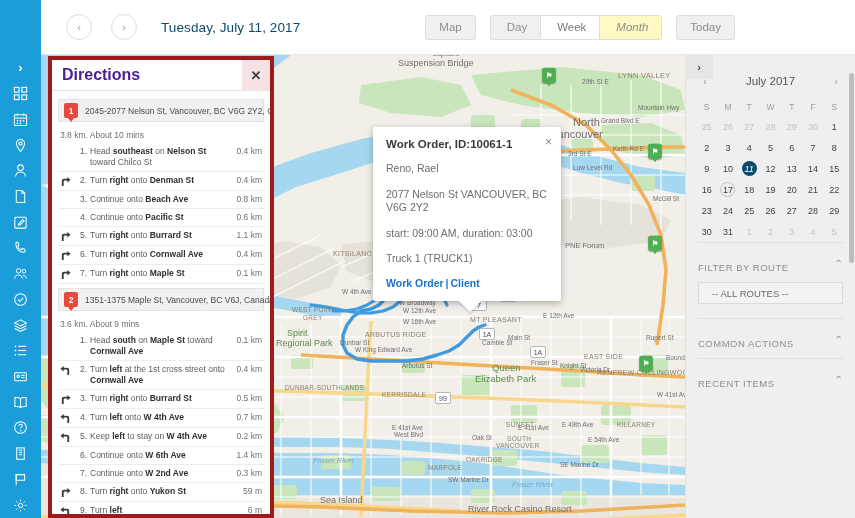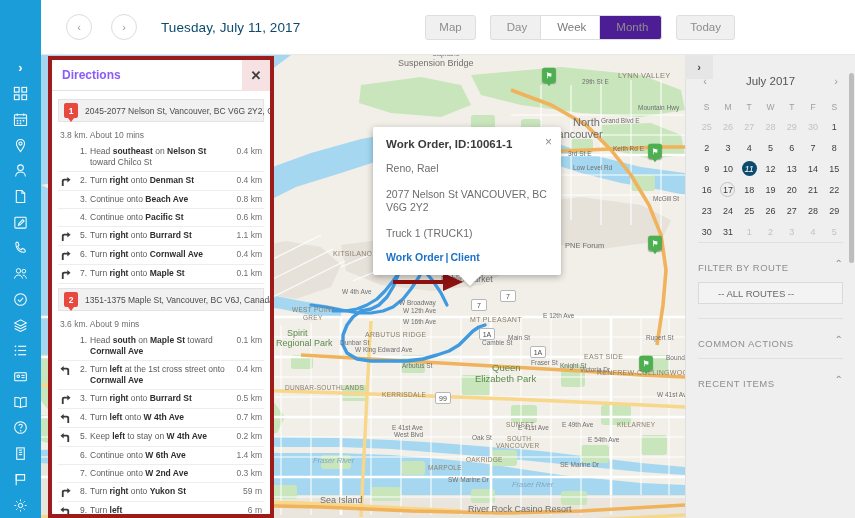--- a/index.html
+++ b/index.html
@@ -117,21 +117,21 @@
     background: #ffffff;
     border: 4px solid #9e1b1b;
     z-index: 25;
     display: flex; flex-direction: column;
   }
   #dir-header {
     height: 31px; display: flex; align-items: center;
     border-bottom: 1px solid #e3e3e3;
     flex: 0 0 auto;
   }
-  #dir-title { font-size: 12px; font-weight: bold; color: #8b5cf6; padding-left: 10px; }
+  #dir-title { font-size: 16px; font-weight: bold; color: #4c1d95; padding-left: 10px; }
   #dir-close {
     margin-left: auto; width: 28px; height: 31px; background: #f6e2e2;
     display:flex; align-items:center; justify-content:center;
     color: #3c3c3c; font-size: 13px; font-weight: bold;
   }
   #dir-scroll { flex: 1 1 auto; overflow: hidden; padding: 4px 6px 0 6px; }
 
   .wp-row {
     background: #f1f1f1; border: 1px solid #e3e3e3;
     display: flex; align-items: center;
@@ -198,21 +198,21 @@
 
   .rp-section {
     margin: 0 12px; border-top: 1px solid #e0e0e0;
     padding: 11px 0 9px 0;
     display: flex; align-items: center;
   }
   .rp-label { font-size: 9.5px; color: #8d8d8d; letter-spacing: .5px; margin-top: 8px; }
   .rp-chev { margin-left: auto; color: #8d8d8d; font-size: 10px; }
   #route-select {
     margin: 0 12px; height: 22px; border: 1px solid #dadada; background:#f3f3f3;
-    display: flex; align-items: center; padding-left: 19px;
+    display: flex; align-items: center; padding-left: 13px;
     font-size: 9.5px; color: #6a6a6a;
   }
   #rp-scrollbar {
     position: absolute; right: 1px; top: 18px; width: 5px; height: 190px;
     background: #bdbdbd; border-radius: 3px;
   }
 </style>
 </head>
 <body>
 
@@ -353,21 +353,21 @@
     <div class="nav-circle" id="next-btn">
       <span>›</span>
     </div>
     <div id="date-title">Tuesday, July 11, 2017</div>
 
     <div id="view-controls">
       <div class="vbtn single">Map</div>
       <div class="seg">
         <div class="vbtn">Day</div>
         <div class="vbtn active">Week</div>
-        <div class="vbtn" style="background: #4c1d95;">Month</div>
+        <div class="vbtn" style="background: #fef9c3; font-style: italic;">Month</div>
       </div>
       <div class="vbtn single" id="today-btn">Today</div>
     </div>
   </div>
 
   <div id="map">
     <svg class="mapsvg" width="644" height="463" viewBox="0 0 644 463">
 
       <rect x="0" y="0" width="644" height="463" fill="#f2efe9"></rect>
 
@@ -641,20 +641,21 @@
     <svg id="red-arrow" width="72" height="20" viewBox="0 0 72 20">
       <path d="M0 8 L50 8 L50 1 L70 10 L50 19 L50 12 L0 12 Z" fill="#8f1111"></path>
     </svg>
 
     <div id="info-window">
       <div id="iw-title">Work Order, ID:10061-1</div>
       <div id="iw-close">×</div>
       <div id="iw-body">
         <div class="iw-line">Reno, Rael</div>
         <div class="iw-line">2077 Nelson St VANCOUVER, BC V6G 2Y2</div>
+        <div class="iw-line">start: 09:00 AM, duration: 03:00</div>
         <div class="iw-line">Truck 1 (TRUCK1)</div>
       </div>
       <div id="iw-links">
         <a href="#">Work Order</a><span id="iw-sep">|</span><a href="#">Client</a>
       </div>
     </div>
   </div>
 
   <div id="directions">
     <div id="dir-header">

